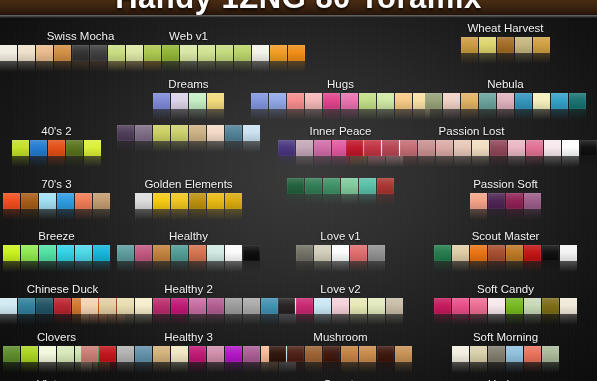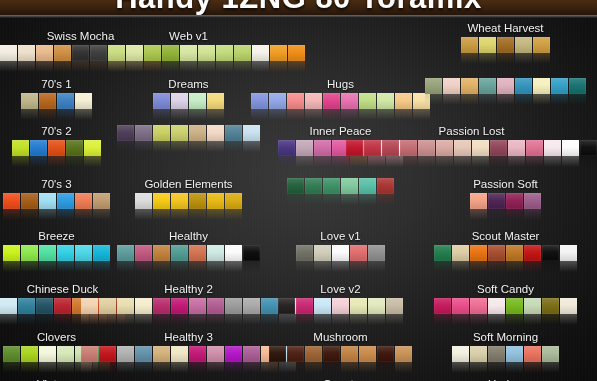--- a/index.html
+++ b/index.html
@@ -194,41 +194,20 @@
           <div class="sw" title="#c3b57c" style="background: rgb(195, 181, 124);">
             <span class="g"></span>
             <span class="refl" style="background: rgb(195, 181, 124);"></span>
           </div>
           <div class="sw" title="#cf9d3f" style="background: rgb(207, 157, 63);">
             <span class="g"></span>
             <span class="refl" style="background: rgb(207, 157, 63);"></span>
           </div>
         </div>
       </div>
-      <div class="pal" style="left: 21px; top: 60px; width: 71px;">
-        <div class="name">70's 1</div>
-        <div class="strip">
-          <div class="sw" title="#bdb487" style="background: rgb(189, 180, 135);">
-            <span class="g"></span>
-            <span class="refl" style="background: rgb(189, 180, 135);"></span>
-          </div>
-          <div class="sw" title="#b5641a" style="background: rgb(181, 100, 26);">
-            <span class="g"></span>
-            <span class="refl" style="background: rgb(181, 100, 26);"></span>
-          </div>
-          <div class="sw" title="#3a7fc0" style="background: rgb(58, 127, 192);">
-            <span class="g"></span>
-            <span class="refl" style="background: rgb(58, 127, 192);"></span>
-          </div>
-          <div class="sw" title="#f3efd4" style="background: rgb(243, 239, 212);">
-            <span class="g"></span>
-            <span class="refl" style="background: rgb(243, 239, 212);"></span>
-          </div>
-        </div>
-      </div>
       <div class="pal" style="left: 153px; top: 60px; width: 71px;">
         <div class="name">Dreams</div>
         <div class="strip">
           <div class="sw" title="#7b87d6" style="background: rgb(123, 135, 214);">
             <span class="g"></span>
             <span class="refl" style="background: rgb(123, 135, 214);"></span>
           </div>
           <div class="sw" title="#dcd2e6" style="background: rgb(220, 210, 230);">
             <span class="g"></span>
             <span class="refl" style="background: rgb(220, 210, 230);"></span>
@@ -282,20 +261,21 @@
             <span class="g"></span>
             <span class="refl" style="background: rgb(246, 200, 132);"></span>
           </div>
           <div class="sw" title="#f8dfa3" style="background: rgb(248, 223, 163);">
             <span class="g"></span>
             <span class="refl" style="background: rgb(248, 223, 163);"></span>
           </div>
         </div>
       </div>
       <div class="pal" style="left: 425px; top: 60px; width: 161px;">
+        <div class="name">Nebula</div>
         <div class="strip">
           <div class="sw" title="#95a077" style="background: rgb(149, 160, 119);">
             <span class="g"></span>
             <span class="refl" style="background: rgb(149, 160, 119);"></span>
           </div>
           <div class="sw" title="#f0cfc3" style="background: rgb(240, 207, 195);">
             <span class="g"></span>
             <span class="refl" style="background: rgb(240, 207, 195);"></span>
           </div>
           <div class="sw" title="#e0b062" style="background: rgb(224, 176, 98);">
@@ -322,21 +302,21 @@
             <span class="g"></span>
             <span class="refl" style="background: rgb(47, 158, 198);"></span>
           </div>
           <div class="sw" title="#14706e" style="background: rgb(20, 112, 110);">
             <span class="g"></span>
             <span class="refl" style="background: rgb(20, 112, 110);"></span>
           </div>
         </div>
       </div>
       <div class="pal" style="left: 12px; top: 107px; width: 89px;">
-        <div class="name">70's 2</div>
+        <div class="name">40's 2</div>
         <div class="strip">
           <div class="sw" title="#c0e022" style="background: rgb(192, 224, 34);">
             <span class="g"></span>
             <span class="refl" style="background: rgb(192, 224, 34);"></span>
           </div>
           <div class="sw" title="#1f79cf" style="background: rgb(31, 121, 207);">
             <span class="g"></span>
             <span class="refl" style="background: rgb(31, 121, 207);"></span>
           </div>
           <div class="sw" title="#e24c12" style="background: rgb(226, 76, 18);">

